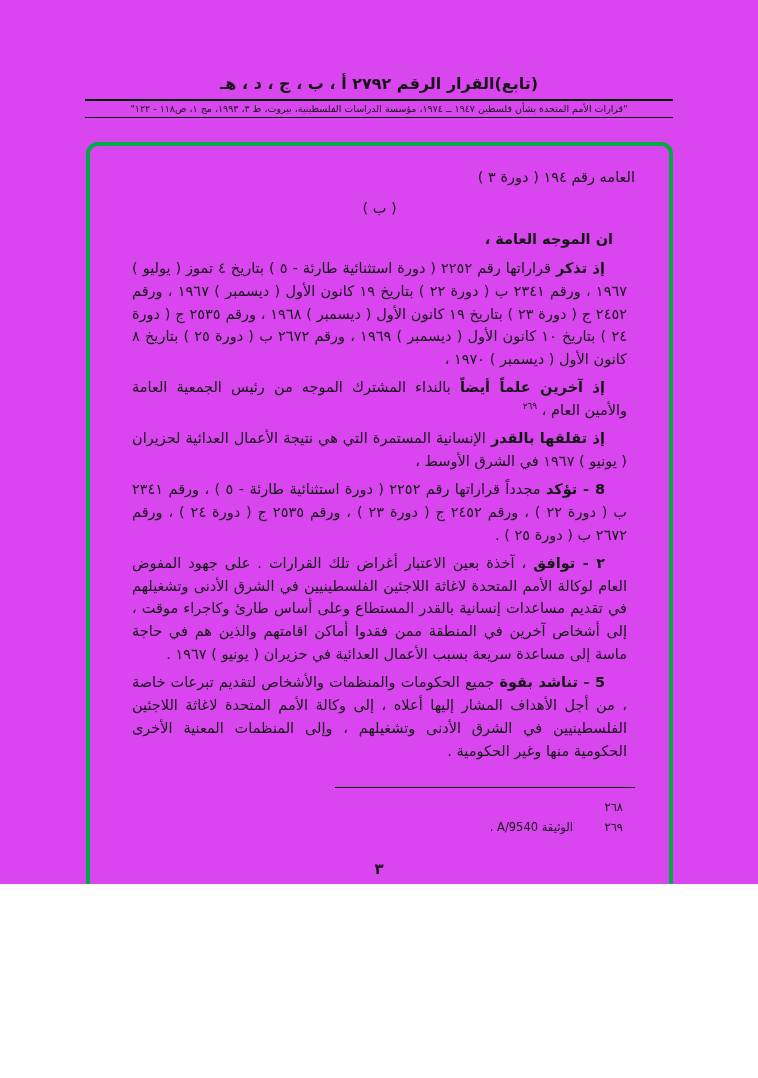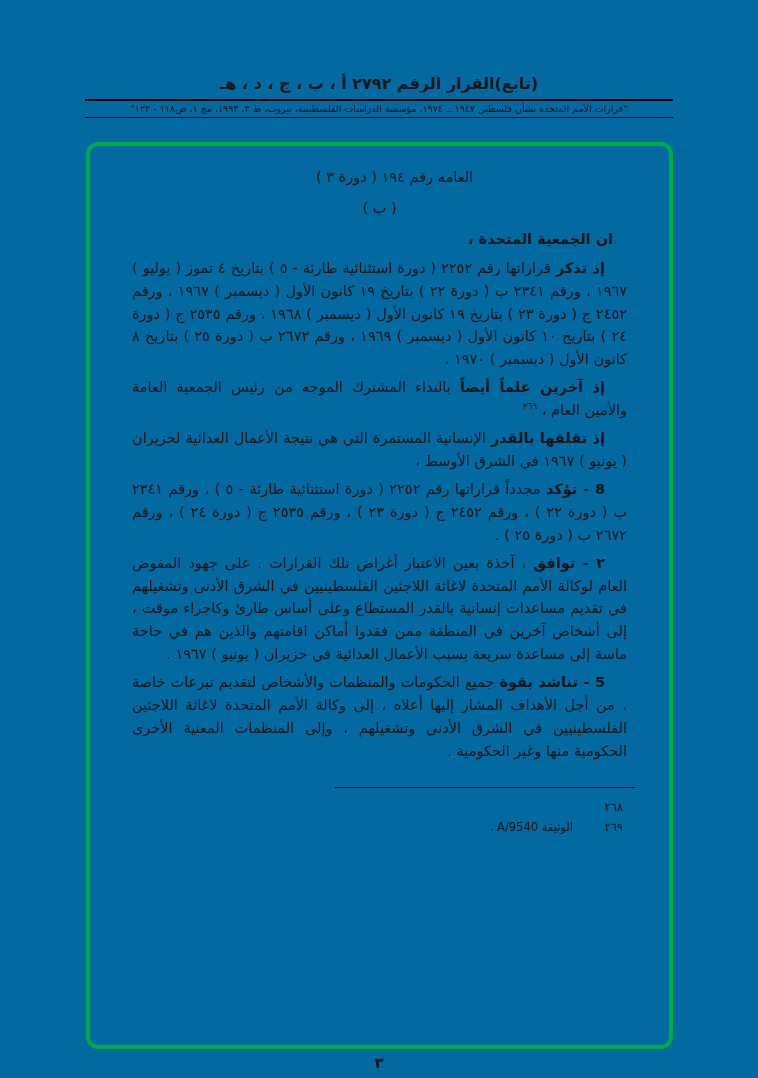--- a/index.html
+++ b/index.html
@@ -1,21 +1,21 @@
 <!DOCTYPE html>
 <html lang="ar"><head>
 <meta charset="utf-8">
 <style>
   * { box-sizing: border-box; }
   html, body { margin: 0; padding: 0; background: #ffffff; }
   .page {
     position: relative;
     width: 758px;
-    height: 1078px;
-    background: #0369a1;
+    height: 884px;
+    background: #d946ef;
     font-family: "DejaVu Sans", sans-serif;
     color: #151515;
     overflow: hidden;
   }
 
   
   .doc-header {
     position: absolute;
     top: 74px;
     left: 85px;
@@ -49,21 +49,21 @@
     border: 4px solid #00ab44;
     border-radius: 12px;
     padding: 20px 34px 16px 34px;
     direction: rtl;
     font-size: 14.5px;
     line-height: 1.58;
     overflow: hidden;
   }
 
   .continuation {
-    text-align: center;
+    text-align: right;
     padding-left: 30px;
   }
   .section-heading {
     text-align: center;
     margin: 8px 0 8px 0;
   }
   .opening {
     font-weight: bold;
     padding-right: 22px;
     margin: 4px 0 6px 0;
@@ -113,21 +113,21 @@
     <div class="doc-source">"قرارات الأمم المتحدة بشأن فلسطين ١٩٤٧ ــ ١٩٧٤، مؤسسة الدراسات الفلسطينية، بيروت، ط ٣، ١٩٩٣، مج ١، ص١١٨ - ١٢٢"</div>
     <div class="rule-thin"></div>
   </header>
 
   <section class="green-box">
 
     <div class="continuation">العامه رقم ١٩٤ ( دورة ٣ )</div>
 
     <div class="section-heading">( ب )</div>
 
-    <div class="opening">ان الجمعية المتحدة ،</div>
+    <div class="opening">ان الموجه العامة ،</div>
 
     <p class="para"><span class="lead">إذ تذكر</span><span> قراراتها رقم ٢٢٥٢ ( دورة استثنائية طارئة - ٥ ) بتاريخ ٤ تموز ( يوليو ) ١٩٦٧ ، ورقم ٢٣٤١ ب ( دورة ٢٢ ) بتاريخ ١٩ كانون الأول ( ديسمبر ) ١٩٦٧ ، ورقم ٢٤٥٢ ج ( دورة ٢٣ ) بتاريخ ١٩ كانون الأول ( ديسمبر ) ١٩٦٨ ، ورقم ٢٥٣٥ ج ( دورة ٢٤ ) بتاريخ ١٠ كانون الأول ( ديسمبر ) ١٩٦٩ ، ورقم ٢٦٧٢ ب ( دورة ٢٥ ) بتاريخ ٨ كانون الأول ( ديسمبر ) ١٩٧٠ ،</span></p>
 
 
     <p class="para"><span class="lead">إذ آخرين علماً أيضاً</span><span> بالنداء المشترك الموجه من رئيس الجمعية العامة والأمين العام ، </span><sup class="ref">٢٦٩</sup></p>
 
     <p class="para"><span class="lead">إذ تقلقها بالقدر</span><span> الإنسانية المستمرة التي هي نتيجة الأعمال العدائية لحزيران ( يونيو ) ١٩٦٧ في الشرق الأوسط ،</span></p>
 
     <p class="para"><span class="lead">8 - تؤكد</span><span> مجدداً قراراتها رقم ٢٢٥٢ ( دورة استثنائية طارئة - ٥ ) ، ورقم ٢٣٤١ ب ( دورة ٢٢ ) ، ورقم ٢٤٥٢ ج ( دورة ٢٣ ) ، ورقم ٢٥٣٥ ج ( دورة ٢٤ ) ، ورقم ٢٦٧٢ ب ( دورة ٢٥ ) .</span></p>
 

